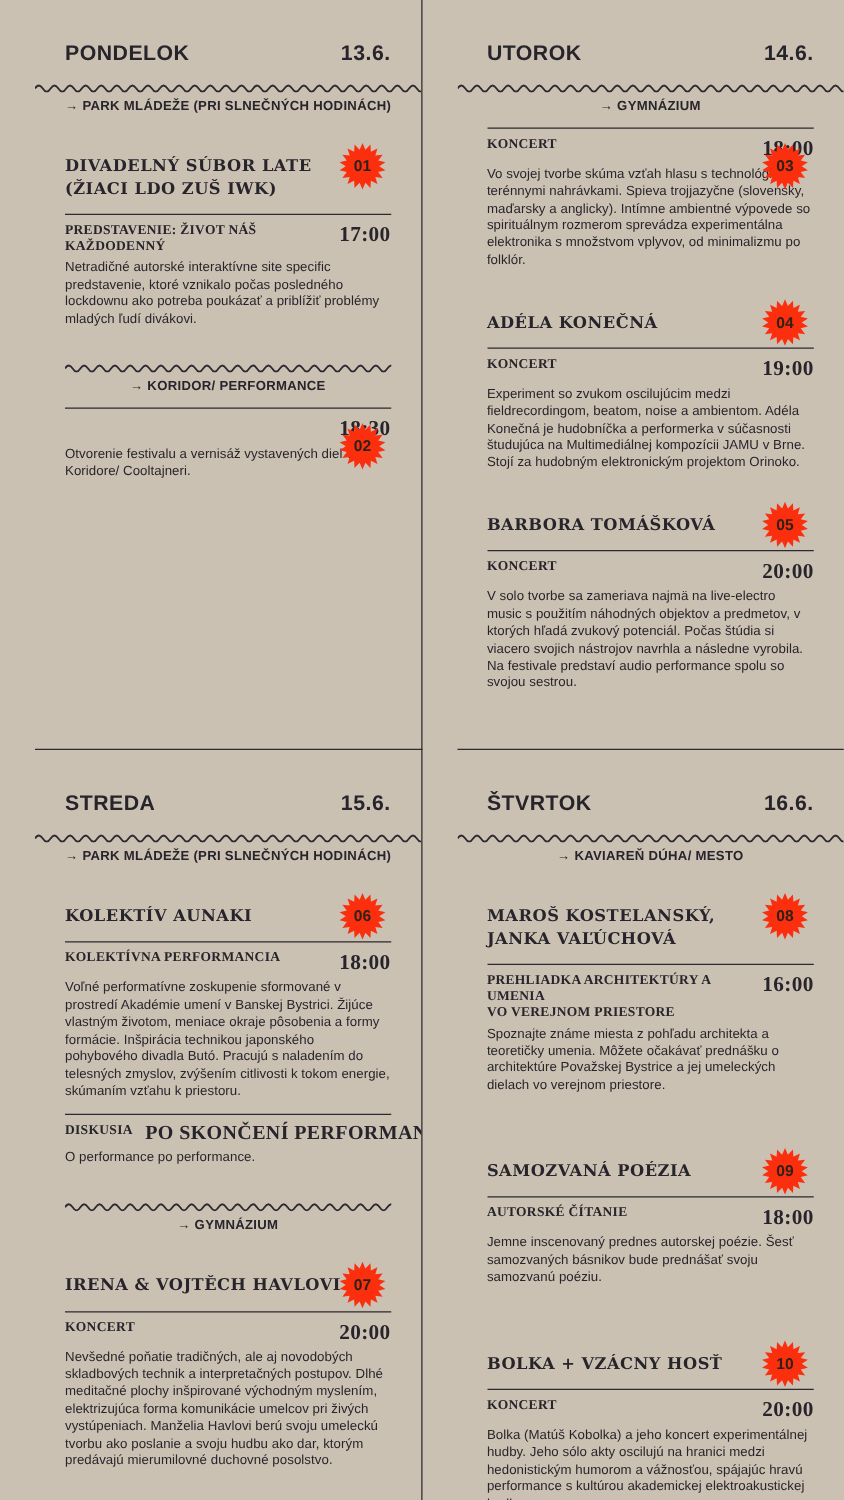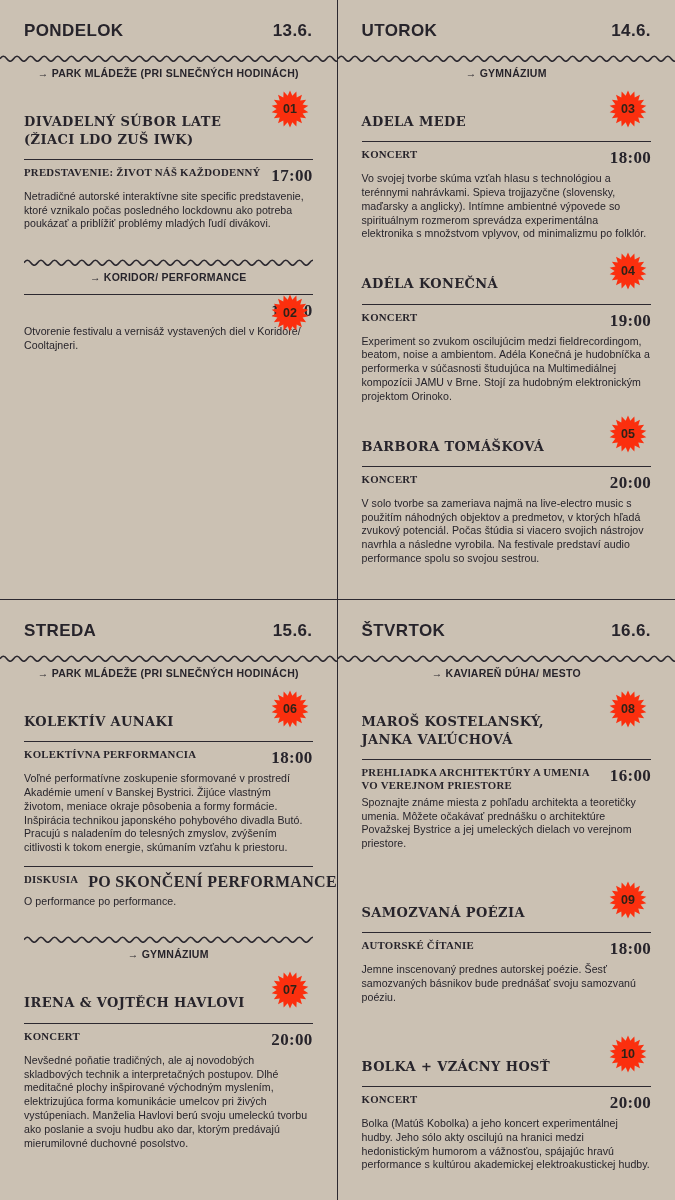--- a/index.html
+++ b/index.html
@@ -12,23 +12,24 @@
     -webkit-font-smoothing:antialiased;
   }
   .grid {
     display:grid;
     grid-template-columns:1fr 1fr;
     grid-template-rows:600px 600px;
     width:675px; height:1200px;
   }
   .day {
     box-sizing:border-box;
-    padding:0 24px;
+    padding:12px 24px;
     overflow:hidden;
     position:relative;
+    margin-left:28px;
   }
   .day.col-left  { border-right:1.5px solid #2c2930; }
   .day.row-top   { border-bottom:1.5px solid #2c2930; }
 
   .day-header {
     display:flex; justify-content:space-between; align-items:baseline;
     padding-top:21px;
     font-weight:bold; font-size:17px; letter-spacing:0.4px;
   }
   .wave { display:block; height:9px; width:100%; }
@@ -42,21 +43,21 @@
     white-space:nowrap;
   }
   .loc-divider { margin-top:26px; }
   .loc-divider .wave { margin-top:0; }
 
   .event { position:relative; margin-top:11px; }
   .day-utorok  .event + .event { margin-top:11px; }
   .day-stvrtok .event + .event { margin-top:30px; }
 
   .badge {
-    position:absolute; top:0; right:4px;
+    position:absolute; top:12px; right:4px;
     width:38px; height:38px;text-decoration:underline;
   }
   .badge svg { display:block; width:38px; height:38px; }
   .badge .num {
     fill:#2e2218;
     font-family:"Liberation Sans", sans-serif;
     font-weight:bold; font-size:12.5px;
   }
 
   .event-title {
@@ -145,21 +146,20 @@
       </svg>
     <div class="blocks">
         <div class="loc">→ GYMNÁZIUM</div>
         <article class="event">
     <div class="badge">
       <svg viewBox="0 0 38 38">
         <polygon class="burst" points="19.00,0.40 21.33,5.80 25.36,1.52 25.70,7.40 30.96,4.75 29.26,10.39 35.11,9.70 31.59,14.42 37.32,15.77 32.40,19.00 37.32,22.23 31.59,23.58 35.11,28.30 29.26,27.61 30.96,33.25 25.70,30.60 25.36,36.48 21.33,32.20 19.00,37.60 16.67,32.20 12.64,36.48 12.30,30.60 7.04,33.25 8.74,27.61 2.89,28.30 6.41,23.58 0.68,22.23 5.60,19.00 0.68,15.77 6.41,14.42 2.89,9.70 8.74,10.39 7.04,4.75 12.30,7.40 12.64,1.52 16.67,5.80" fill="#fb2f0e"></polygon>
         <text class="num" x="19" y="19" text-anchor="middle" dominant-baseline="central">03</text>
       </svg>
     </div>
-    <h2 class="event-title">ADELA MEDE</h2>
     <div class="event-rule"></div>
     <div class="event-meta">
       <span class="event-label">KONCERT</span>
       <span class="event-time">18:00</span>
     </div>
     <p class="event-body">Vo svojej tvorbe skúma vzťah hlasu s technológiou a terénnymi nahrávkami. Spieva trojjazyčne (slovensky, maďarsky a anglicky). Intímne ambientné výpovede so spirituálnym rozmerom sprevádza experimentálna elektronika s množstvom vplyvov, od minimalizmu po folklór.</p>
   </article>
         <article class="event">
     <div class="badge">
       <svg viewBox="0 0 38 38">

